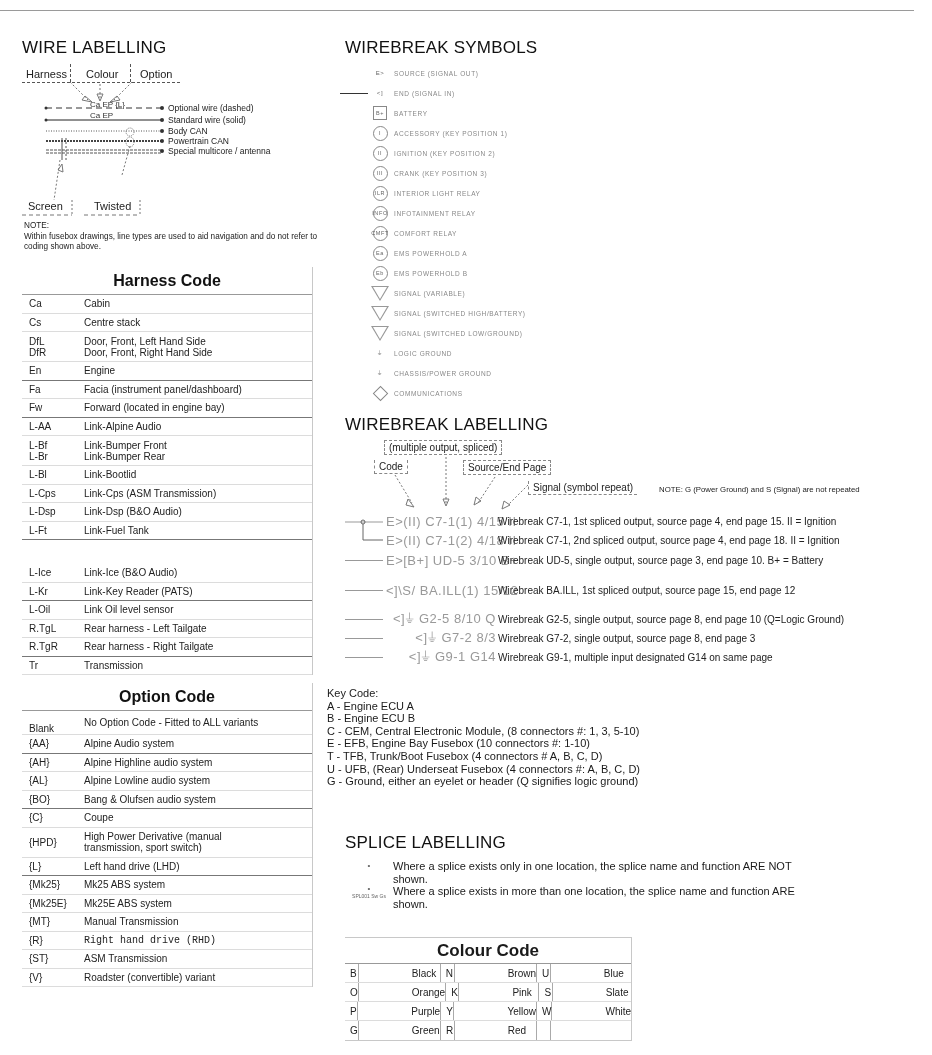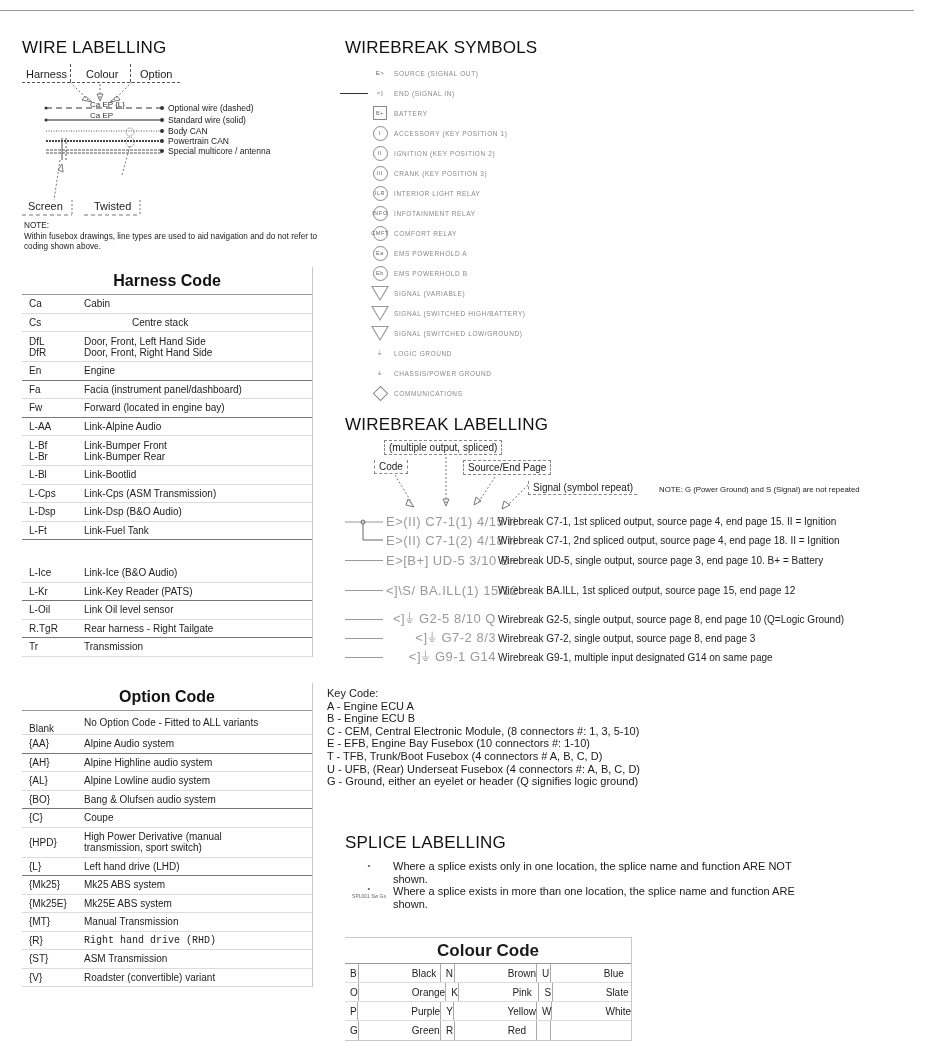--- a/index.html
+++ b/index.html
@@ -132,21 +132,21 @@
   <div>Within fusebox drawings, line types are used to aid navigation and do not refer to coding shown above.</div>
 </div>
 
 <div class="tbl" style="left:22px; top:267px; width:291px;">
   <div class="title">Harness Code</div>
   <div id="harness-rows">
       <div class="row" style="min-height: 18.5px;">
         <div class="code" style="white-space: pre-line;">Ca</div>
         <div class="desc" style="white-space: pre-line;">Cabin</div>
       </div>
-      <div class="row" style="min-height: 18.5px; gap: 48px;">
+      <div class="row" style="min-height: 18.5px;">
         <div class="code" style="white-space: pre-line;">Cs</div>
         <div class="desc" style="white-space: pre-line;">Centre stack</div>
       </div>
       <div class="row" style="min-height: 30px;">
         <div class="code" style="white-space: pre-line;">DfL
 DfR</div>
         <div class="desc" style="white-space: pre-line;">Door, Front, Left Hand Side
 Door, Front, Right Hand Side</div>
       </div>
       <div class="row strong" style="min-height: 18.5px;">
@@ -191,20 +191,24 @@
         <div class="code" style="white-space: pre-line;">L-Ice</div>
         <div class="desc" style="white-space: pre-line;">Link-Ice (B&amp;O Audio)</div>
       </div>
       <div class="row strong" style="min-height: 18.5px;">
         <div class="code" style="white-space: pre-line;">L-Kr</div>
         <div class="desc" style="white-space: pre-line;">Link-Key Reader (PATS)</div>
       </div>
       <div class="row" style="min-height: 18.5px;">
         <div class="code" style="white-space: pre-line;">L-Oil</div>
         <div class="desc" style="white-space: pre-line;">Link Oil level sensor</div>
+      </div>
+      <div class="row" style="min-height: 18.5px;">
+        <div class="code" style="white-space: pre-line;">R.TgL</div>
+        <div class="desc" style="white-space: pre-line;">Rear harness - Left Tailgate</div>
       </div>
       <div class="row strong" style="min-height: 18.5px;">
         <div class="code" style="white-space: pre-line;">R.TgR</div>
         <div class="desc" style="white-space: pre-line;">Rear harness - Right Tailgate</div>
       </div>
       <div class="row" style="min-height: 18.5px;">
         <div class="code" style="white-space: pre-line;">Tr</div>
         <div class="desc" style="white-space: pre-line;">Transmission</div>
       </div>
     </div>

